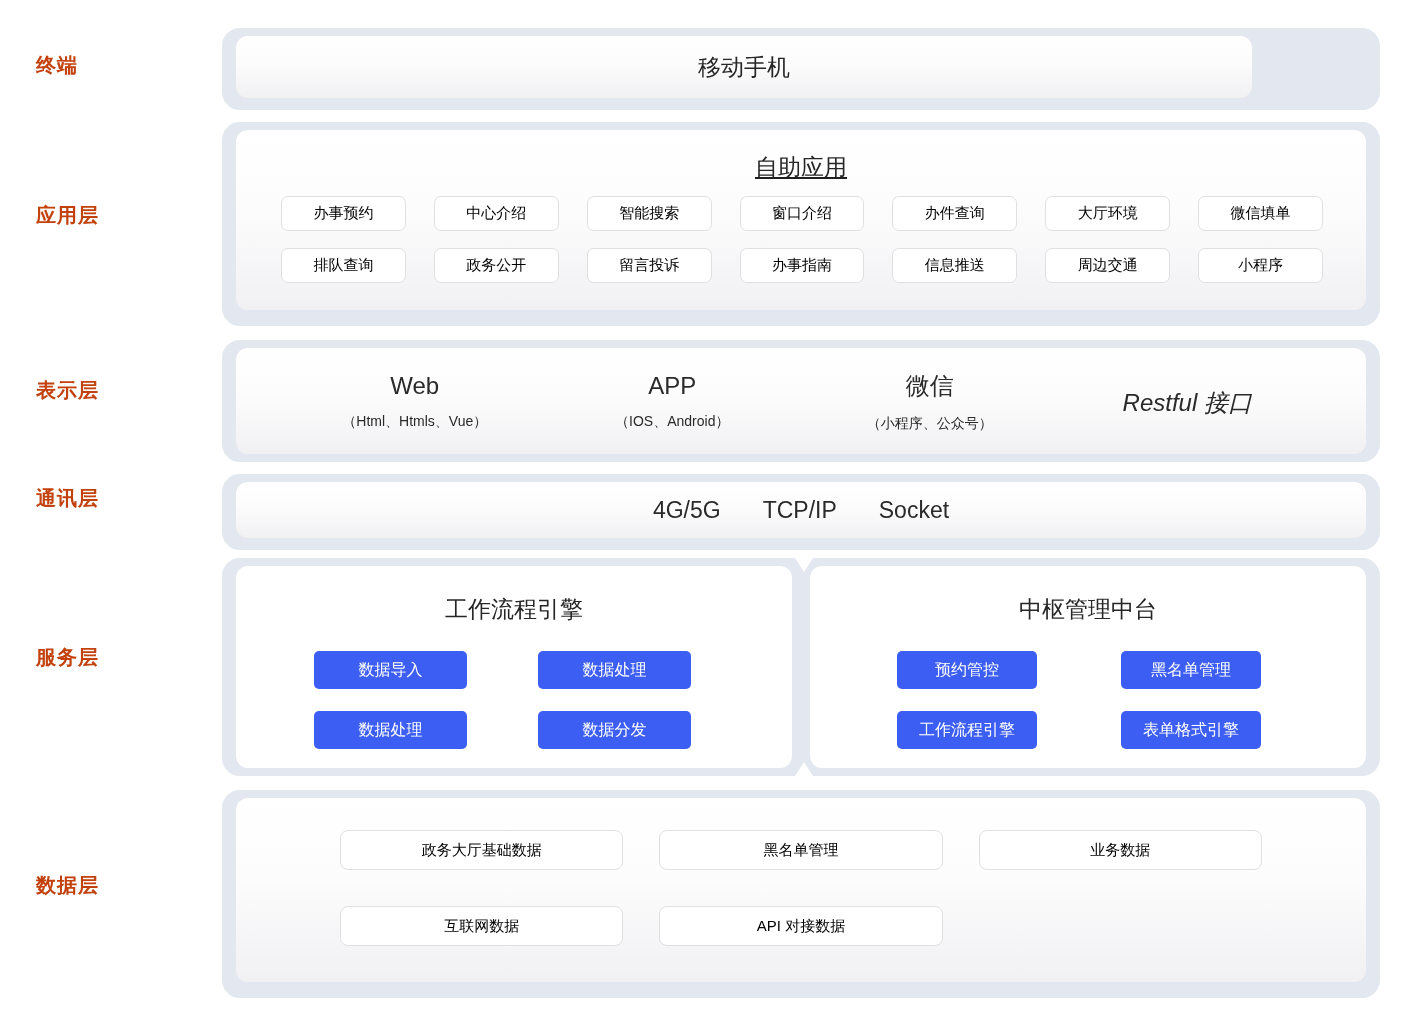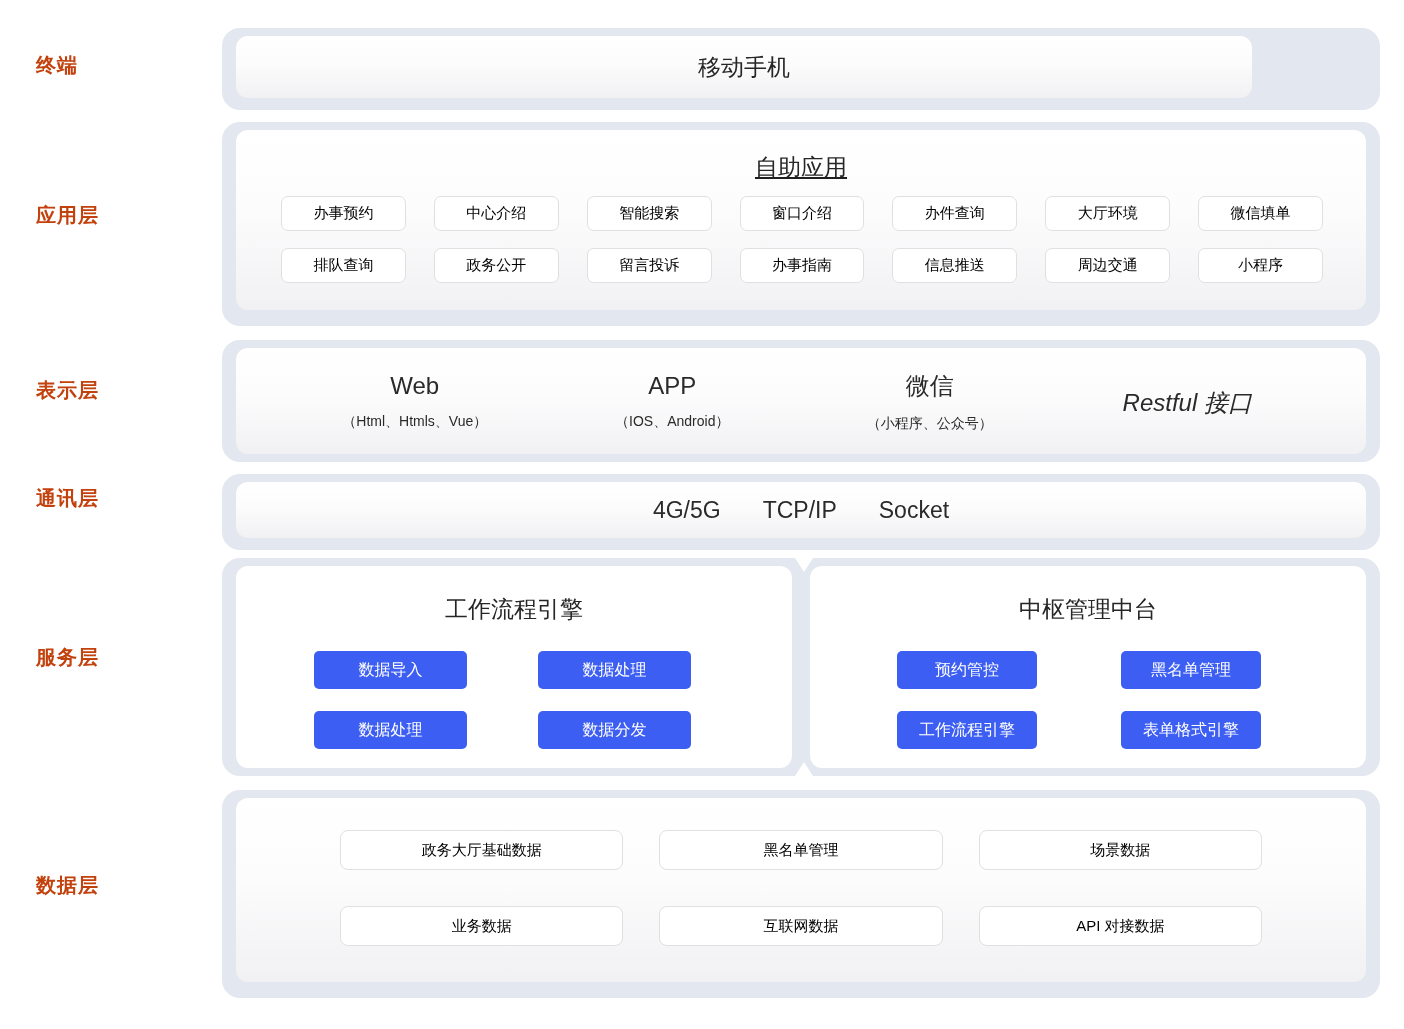--- a/index.html
+++ b/index.html
@@ -306,21 +306,20 @@
     </div>
   </div>
   <div class="notch notch-down"></div>
   <div class="notch notch-up"></div>
 
   <div class="panel" id="panel-data">
     <div class="card" id="card-data">
       <div class="data-grid">
         <div class="pill">政务大厅基础数据</div>
         <div class="pill">黑名单管理</div>
-        <div class="pill">场景数据</div>
         <div class="pill">业务数据</div>
         <div class="pill">互联网数据</div>
         <div class="pill">API 对接数据</div>
       </div>
     </div>
   </div>
 
 </div>
 
 </body></html>

